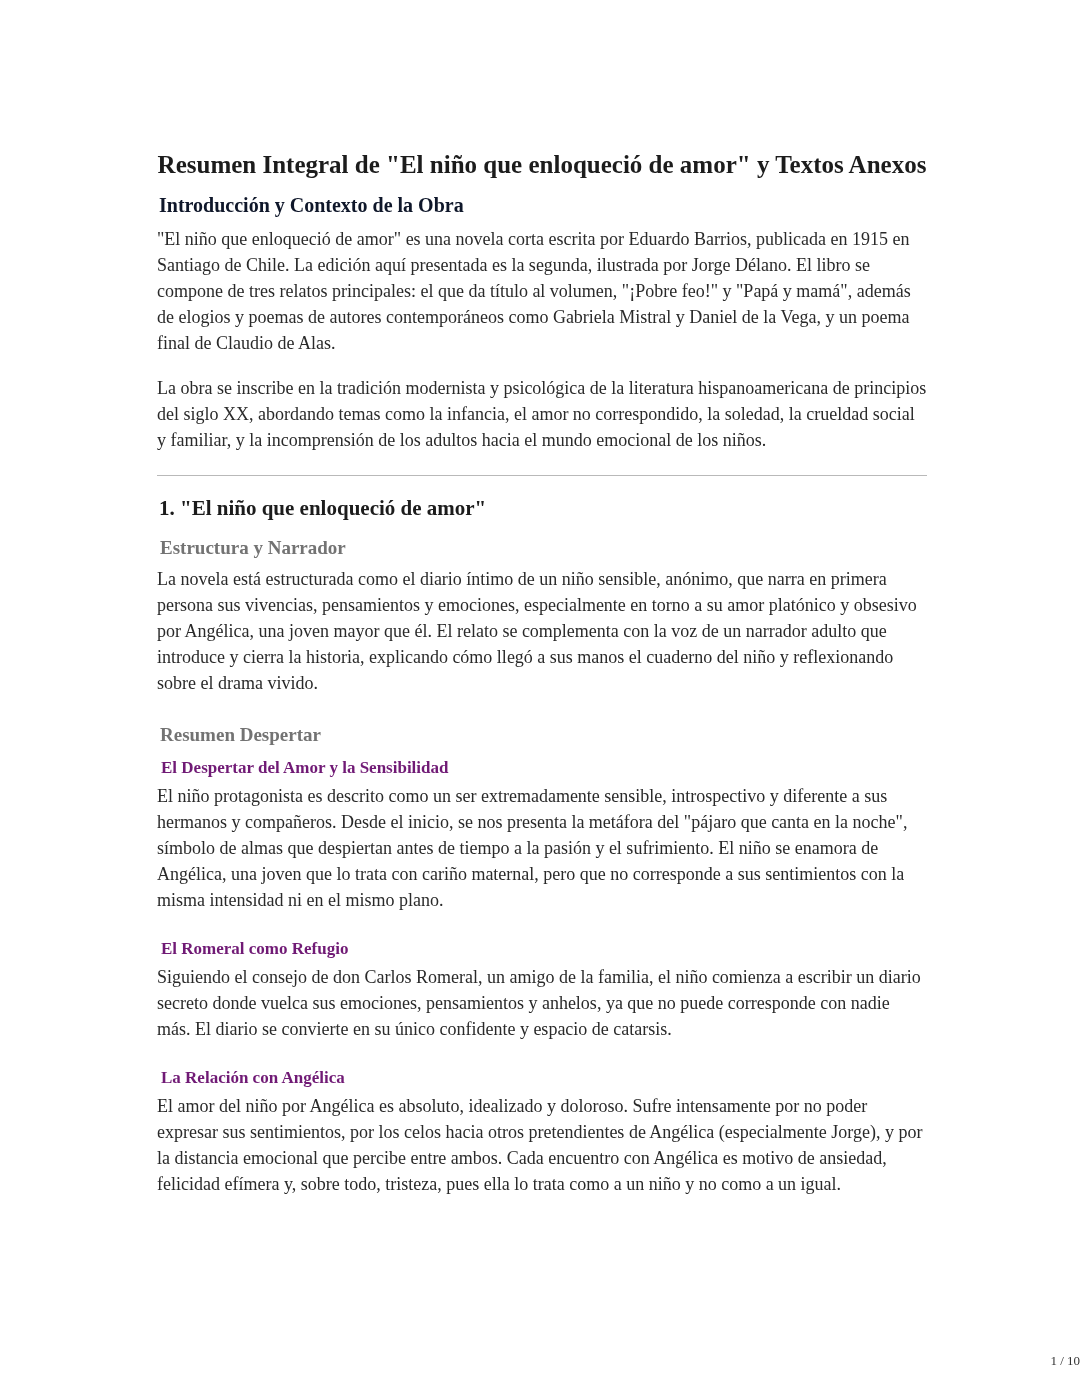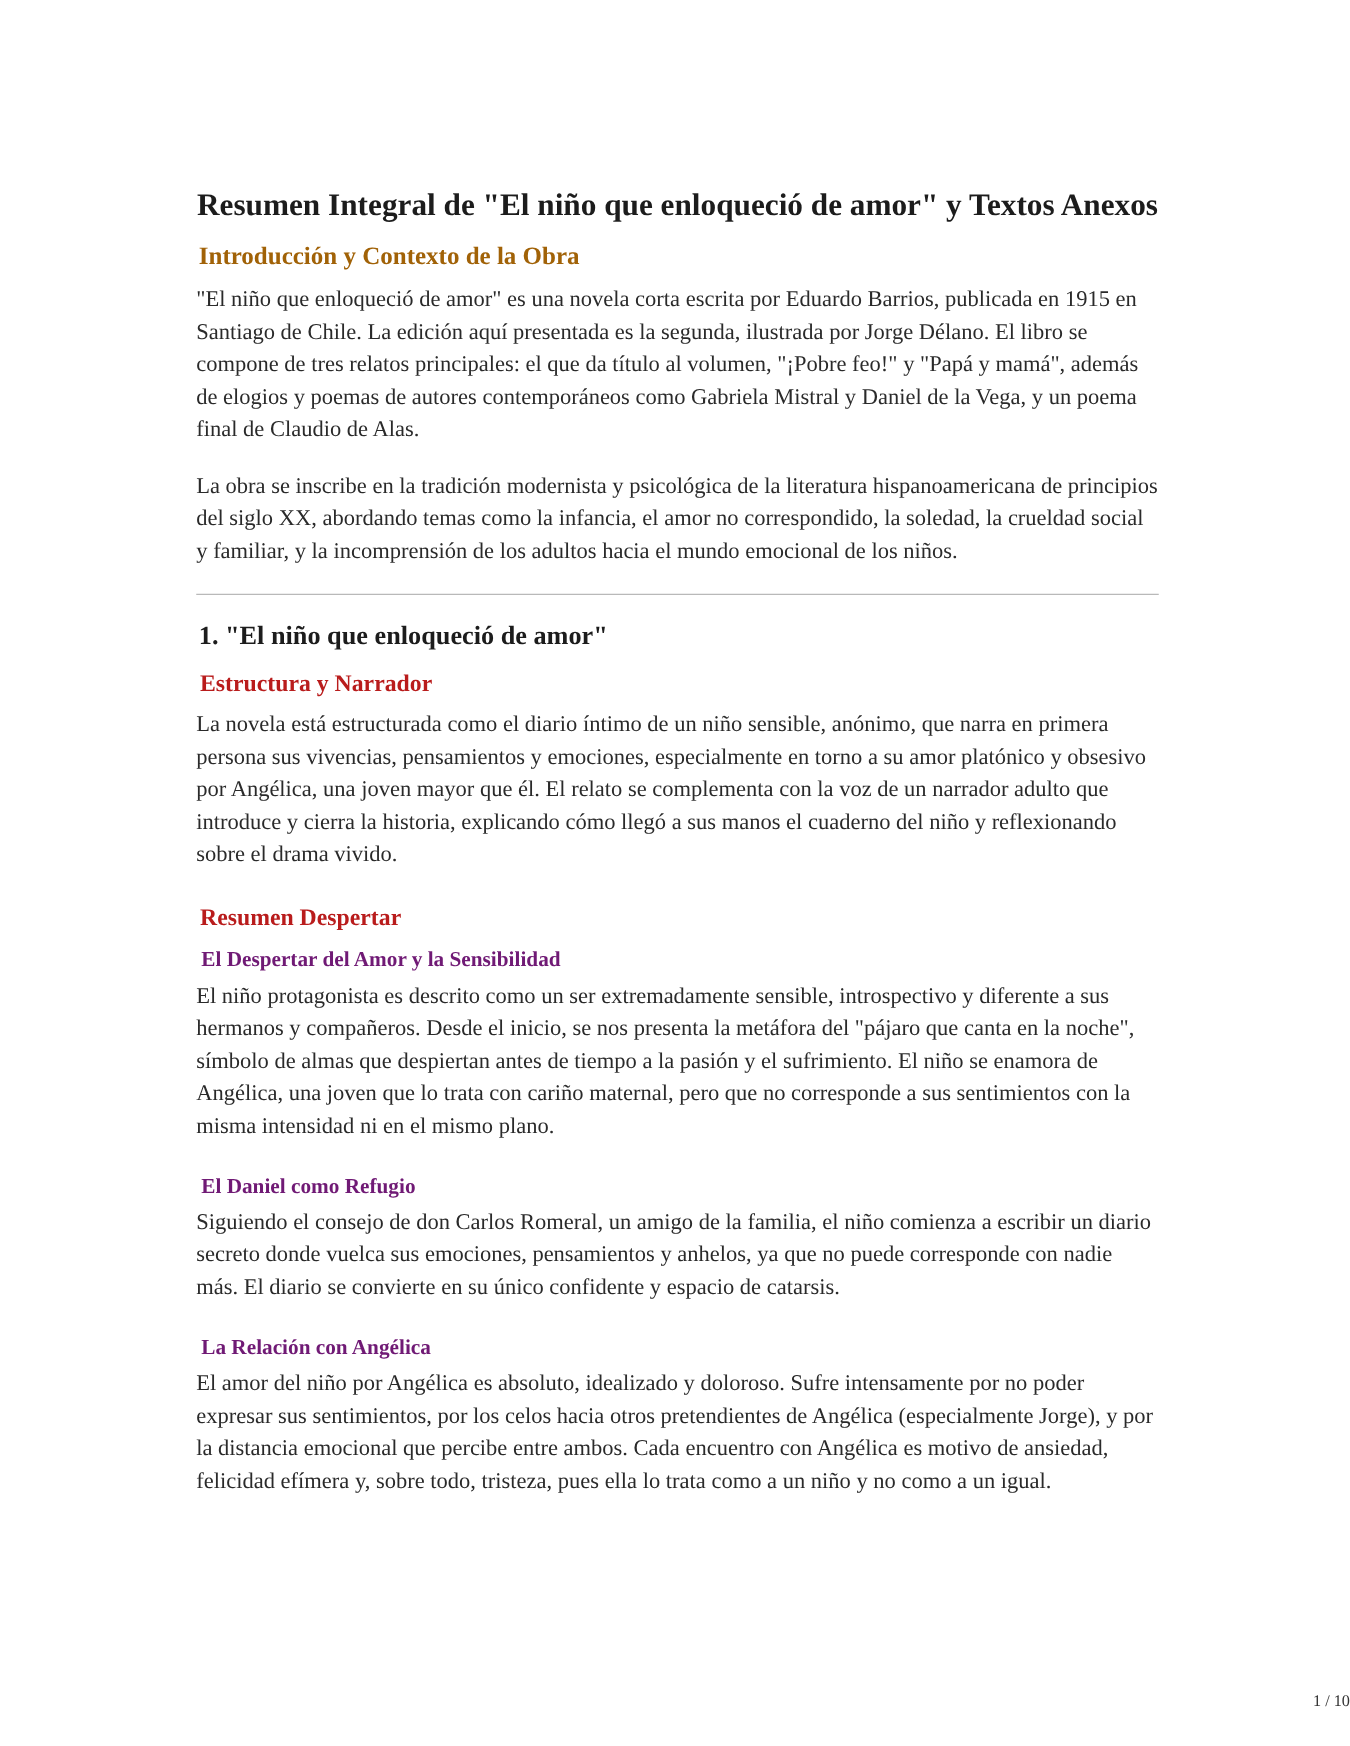--- a/index.html
+++ b/index.html
@@ -26,35 +26,35 @@
     text-align: center;
     line-height: 1.35;
     margin: 0 0 10px 0;
     color: #1c1c1c;
   }
 
   .h2 {
     font-size: 20px;
     font-weight: 700;
     margin: 12px 0 9px 2px;
-    color: #a16207;
+    color: #0f172a;
   }
 
   .section-heading {
     font-size: 21px;
     font-weight: 700;
     margin: 20px 0 10px 2px;
     color: #1c1c1c;
   }
 
   .h3 {
     font-size: 19px;
     font-weight: 700;
     margin: 16px 0 7px 3px;
-    color: #b91c1c;
+    color: #737373;
   }
 
   .h3.spaced { margin-top: 28px; }
 
   .h4 {
     font-size: 17px;
     font-weight: 700;
     margin: 12px 0 5px 4px;
     color: #701a75;
   }
@@ -105,21 +105,21 @@
       <h2 class="section-heading">1. "El niño que enloqueció de amor"</h2>
 
       <h3 class="h3">Estructura y Narrador</h3>
       <p class="body">La novela está estructurada como el diario íntimo de un niño sensible, anónimo, que narra en primera persona sus vivencias, pensamientos y emociones, especialmente en torno a su amor platónico y obsesivo por Angélica, una joven mayor que él. El relato se complementa con la voz de un narrador adulto que introduce y cierra la historia, explicando cómo llegó a sus manos el cuaderno del niño y reflexionando sobre el drama vivido.</p>
 
       <h3 class="h3 spaced">Resumen Despertar</h3>
 
       <h4 class="h4">El Despertar del Amor y la Sensibilidad</h4>
       <p class="body">El niño protagonista es descrito como un ser extremadamente sensible, introspectivo y diferente a sus hermanos y compañeros. Desde el inicio, se nos presenta la metáfora del "pájaro que canta en la noche", símbolo de almas que despiertan antes de tiempo a la pasión y el sufrimiento. El niño se enamora de Angélica, una joven que lo trata con cariño maternal, pero que no corresponde a sus sentimientos con la misma intensidad ni en el mismo plano.</p>
 
-      <h4 class="h4 spaced">El Daniel como Refugio</h4>
+      <h4 class="h4 spaced">El Romeral como Refugio</h4>
       <p class="body">Siguiendo el consejo de don Carlos Romeral, un amigo de la familia, el niño comienza a escribir un diario secreto donde vuelca sus emociones, pensamientos y anhelos, ya que no puede corresponde con nadie más. El diario se convierte en su único confidente y espacio de catarsis.</p>
 
       <h4 class="h4 spaced">La Relación con Angélica</h4>
       <p class="body">El amor del niño por Angélica es absoluto, idealizado y doloroso. Sufre intensamente por no poder expresar sus sentimientos, por los celos hacia otros pretendientes de Angélica (especialmente Jorge), y por la distancia emocional que percibe entre ambos. Cada encuentro con Angélica es motivo de ansiedad, felicidad efímera y, sobre todo, tristeza, pues ella lo trata como a un niño y no como a un igual.</p>
     </section>
 
   </div>
 
   <div class="footer">1 / 10</div>
 </div>

